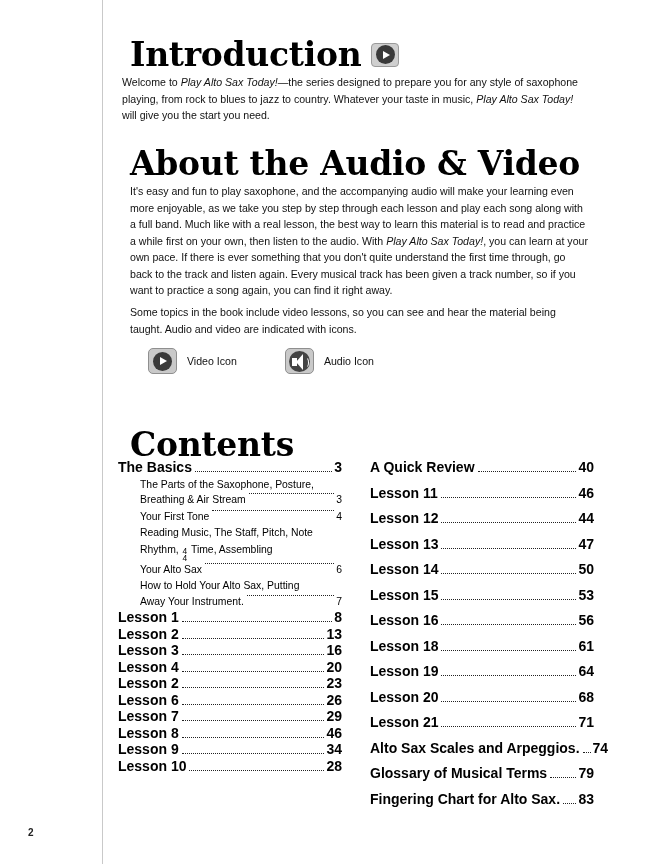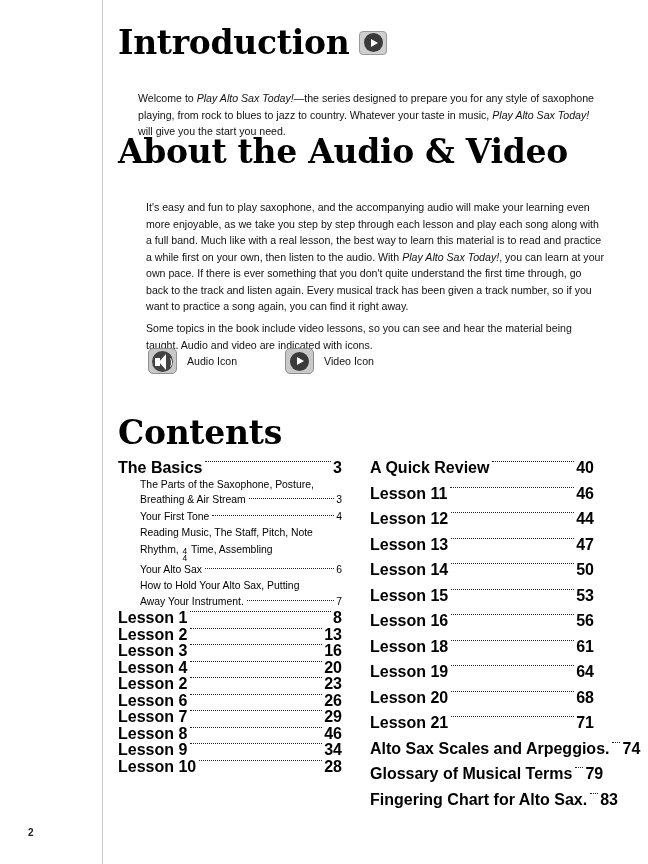--- a/index.html
+++ b/index.html
@@ -36,21 +36,21 @@
     top: 0;
     width: 476px;
   }
 
   
   h1.section-title {
     font-family: "DejaVu Serif", serif;
     font-weight: bold;
     font-size: 33px;
     letter-spacing: -0.3px;
-    margin: 0;
+    margin: 12px;
     padding: 0;
     line-height: 1;
     display: flex;
     align-items: center;
     gap: 10px;
   }
   .intro-head {
     position: absolute;
     top: 26px;
     left: 0;
@@ -66,21 +66,21 @@
     top: 416px;
     left: 0;
     font-size: 33px;
   }
 
   
   p.body-text {
     font-family: "Liberation Sans", sans-serif;
     font-size: 10.6px;
     line-height: 16.5px;
-    margin: 16px;
+    margin: 0;
     color: #111;
     text-align: left;
   }
   .intro-para {
     position: absolute;
     top: 74px;
     left: 4px;
     width: 465px;
   }
   .audio-para-1 {
@@ -212,22 +212,22 @@
     left: 0;
     width: 476px;
     display: flex;
     gap: 28px;
   }
   .toc-col {
     width: 224px;
   }
   .toc-row {
     display: flex;
-    align-items: flex-start;
-    font-size: 16px;
+    align-items: flex-end;
+    font-size: 14px;
     line-height: 15.5px;
     margin-bottom: 1px;
   }
   .toc-row.bold .toc-title { font-weight: bold; }
   .toc-row.spaced { margin-bottom: 10px; }
   .toc-title {
     white-space: nowrap;
     font-family: "Liberation Sans", sans-serif;
   }
   .toc-dots {
@@ -248,21 +248,21 @@
     margin-left: 22px;
     font-size: 10.4px;
     line-height: 15.5px;
     margin-bottom: 1px;
   }
   .toc-sub .line {
     display: block;
   }
   .toc-sub .lastline {
     display: flex;
-    align-items: center;
+    align-items: flex-start;
   }
   .toc-sub .lastline .t { white-space: nowrap; }
 
   .frac {
     display: inline-flex;
     flex-direction: column;
     align-items: center;
     justify-content: center;
     line-height: 0.85;
     font-size: 8.4px;
@@ -303,41 +303,41 @@
 
     <h1 class="section-title audio-head">
       <span>About the Audio &amp; Video</span>
     </h1>
 
     <p class="body-text audio-para-1"><span>It's easy and fun to play saxophone, and the accompanying audio will make your learning even more enjoyable, as we take you step by step through each lesson and play each song along with a full band. Much like with a real lesson, the best way to learn this material is to read and practice a while first on your own, then listen to the audio. With </span><em>Play Alto Sax Today!</em><span>, you can learn at your own pace. If there is ever something that you don't quite understand the first time through, go back to the track and listen again. Every musical track has been given a track number, so if you want to practice a song again, you can find it right away.</span></p>
 
     <p class="body-text audio-para-2">Some topics in the book include video lessons, so you can see and hear the material being taught. Audio and video are indicated with icons.</p>
 
     <div class="icon-legend">
+      <div class="legend-item">
+        <span class="video-icon-box">
+          <span class="play-circle">
+              <span class="tri"></span>
+            </span>
+        </span>
+        <span class="legend-label">Video Icon</span>
+      </div>
       <div class="legend-item">
         <span class="audio-icon-box">
           <span class="audio-disc">
             <span class="speaker">
               <span class="body"></span>
               <span class="cone"></span>
               <span class="wave w1"></span>
               <span class="wave w2"></span>
             </span>
           </span>
         </span>
         <span class="legend-label">Audio Icon</span>
       </div>
-      <div class="legend-item">
-        <span class="video-icon-box">
-          <span class="play-circle">
-              <span class="tri"></span>
-            </span>
-        </span>
-        <span class="legend-label">Video Icon</span>
-      </div>
     </div>
 
     <h1 class="section-title contents-head">
       <span>Contents</span>
     </h1>
 
     <div class="toc">
       <div class="toc-col" id="toc-left">
           <div class="toc-row bold">
             <span class="toc-title">The Basics</span>

